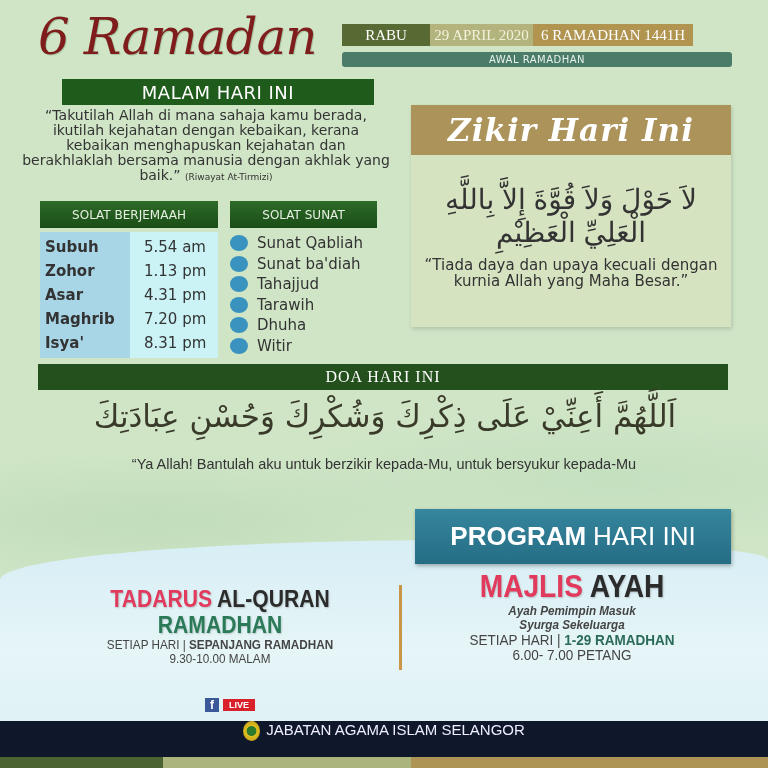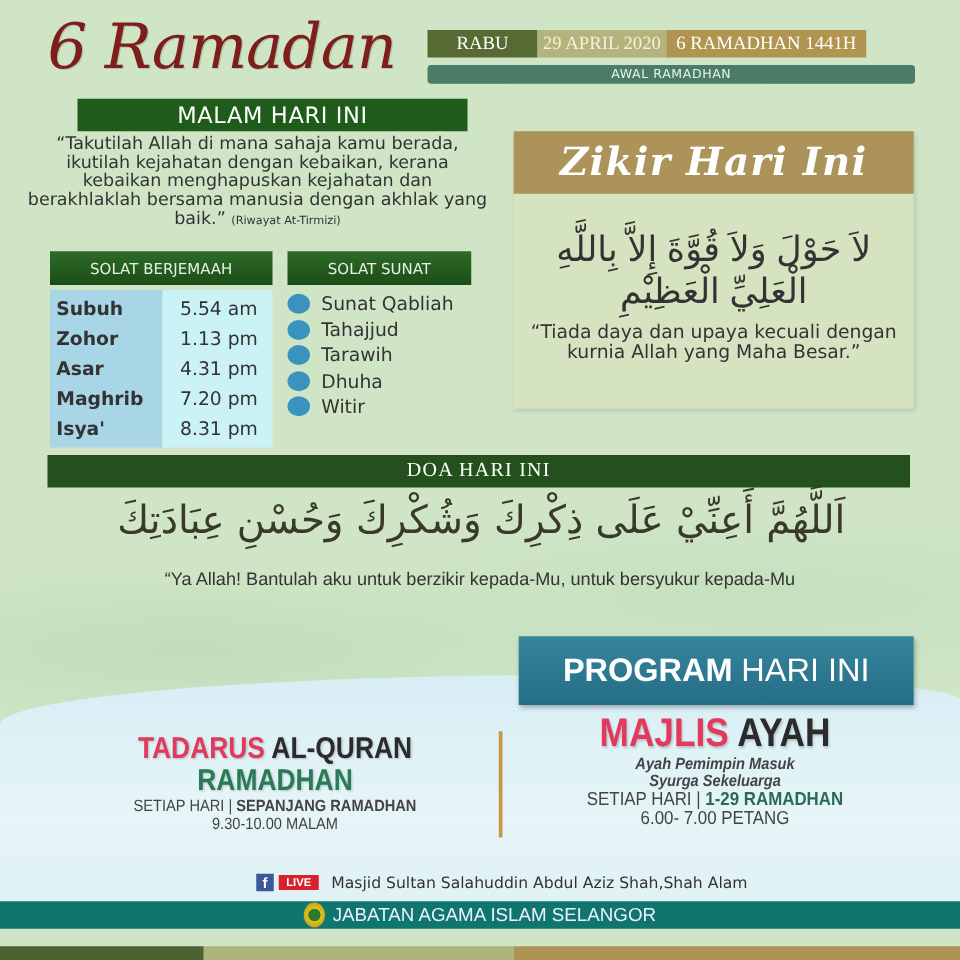--- a/index.html
+++ b/index.html
@@ -49,21 +49,21 @@
 .teal{color:#2a7a57}
 .sub1{font-size:13px;color:#444;line-height:14px;transform:scaleX(.9)}
 .divider{left:399px;top:585px;width:3px;height:85px;background:#c99547}
 .right-ev{left:422px;top:568px;width:300px;text-align:center;font-family:"Liberation Sans",sans-serif}
 .big2{font-size:32px;font-weight:bold;line-height:36px;text-shadow:1px 1px 2px rgba(0,0,0,.2);transform:scaleX(.88)}
 .italic{font-style:italic;font-weight:bold;font-size:13px;line-height:14px;color:#444;transform:scaleX(.9)}
 .sub2{font-size:15px;color:#444;line-height:15px;transform:scaleX(.9)}
 .live{left:205px;top:698px;display:flex;align-items:center;font-size:12.5px;color:#333;font-family:"DejaVu Sans",sans-serif}
 .fb{width:14px;height:14px;background:#3b5998;color:#fff;font-weight:bold;font-size:12px;display:flex;align-items:flex-end;justify-content:center;margin-right:4px;font-family:"Liberation Sans",sans-serif}
 .livebadge{background:#d8212a;color:#fff;font-size:9px;font-weight:bold;padding:1px 6px;margin-right:10px;font-family:"Liberation Sans",sans-serif}
-.foot{left:0;top:721px;width:768px;height:22px;background:#0f766e;color:#eef;font-family:"Liberation Sans",sans-serif;font-size:15px;display:flex;align-items:center;justify-content:center}
+.foot{left:0;top:721px;width:768px;height:48px;background:#0f172a;color:#eef;font-family:"Liberation Sans",sans-serif;font-size:15px;display:flex;align-items:flex-start;justify-content:center}
 .crest{width:17px;height:20px;border-radius:50%;background:radial-gradient(circle,#2d7a2a 35%,#e0c020 40%,#caa71c 70%);margin-right:6px}
 .strip{left:0;top:757px;height:11px;display:flex;width:768px}
 .s1{width:163px;background:#4a6330}.s2{width:248px;background:#abb47c}.s3{flex:1;background:#ad9354}
 </style>
 </head>
 <body>
 
 <div class="bgpat"></div>
 <div class="wave"></div>
 
@@ -99,20 +99,24 @@
     <div class="prow">4.31 pm</div>
     <div class="prow">7.20 pm</div>
     <div class="prow">8.31 pm</div>
   </div>
 </div>
 
 <div class="abs sunat">
   <div class="srow">
       <span class="dot"></span>
       <span>Sunat Qabliah</span>
+    </div>
+  <div class="srow">
+      <span class="dot"></span>
+      <span>Sunat ba'diah</span>
     </div>
   <div class="srow">
       <span class="dot"></span>
       <span>Tahajjud</span>
     </div>
   <div class="srow">
       <span class="dot"></span>
       <span>Tarawih</span>
     </div>
   <div class="srow">
@@ -165,21 +169,20 @@
   <div class="italic">Syurga Sekeluarga</div>
   <div class="sub2">
     <span>SETIAP HARI | </span><b class="teal" style="color:#2a6a58">1-29 RAMADHAN</b>
   </div>
   <div class="sub2">6.00- 7.00 PETANG</div>
 </div>
 
 <div class="abs live">
   <span class="fb">f</span>
   <span class="livebadge">LIVE</span>
-  <span>Masjid Sultan Salahuddin Abdul Aziz Shah,Shah Alam</span>
 </div>
 
 <div class="abs foot">
   <span class="crest"></span>
   <span>JABATAN AGAMA ISLAM SELANGOR</span>
 </div>
 <div class="abs strip">
   <div class="s1"></div>
   <div class="s2"></div>
   <div class="s3"></div>

